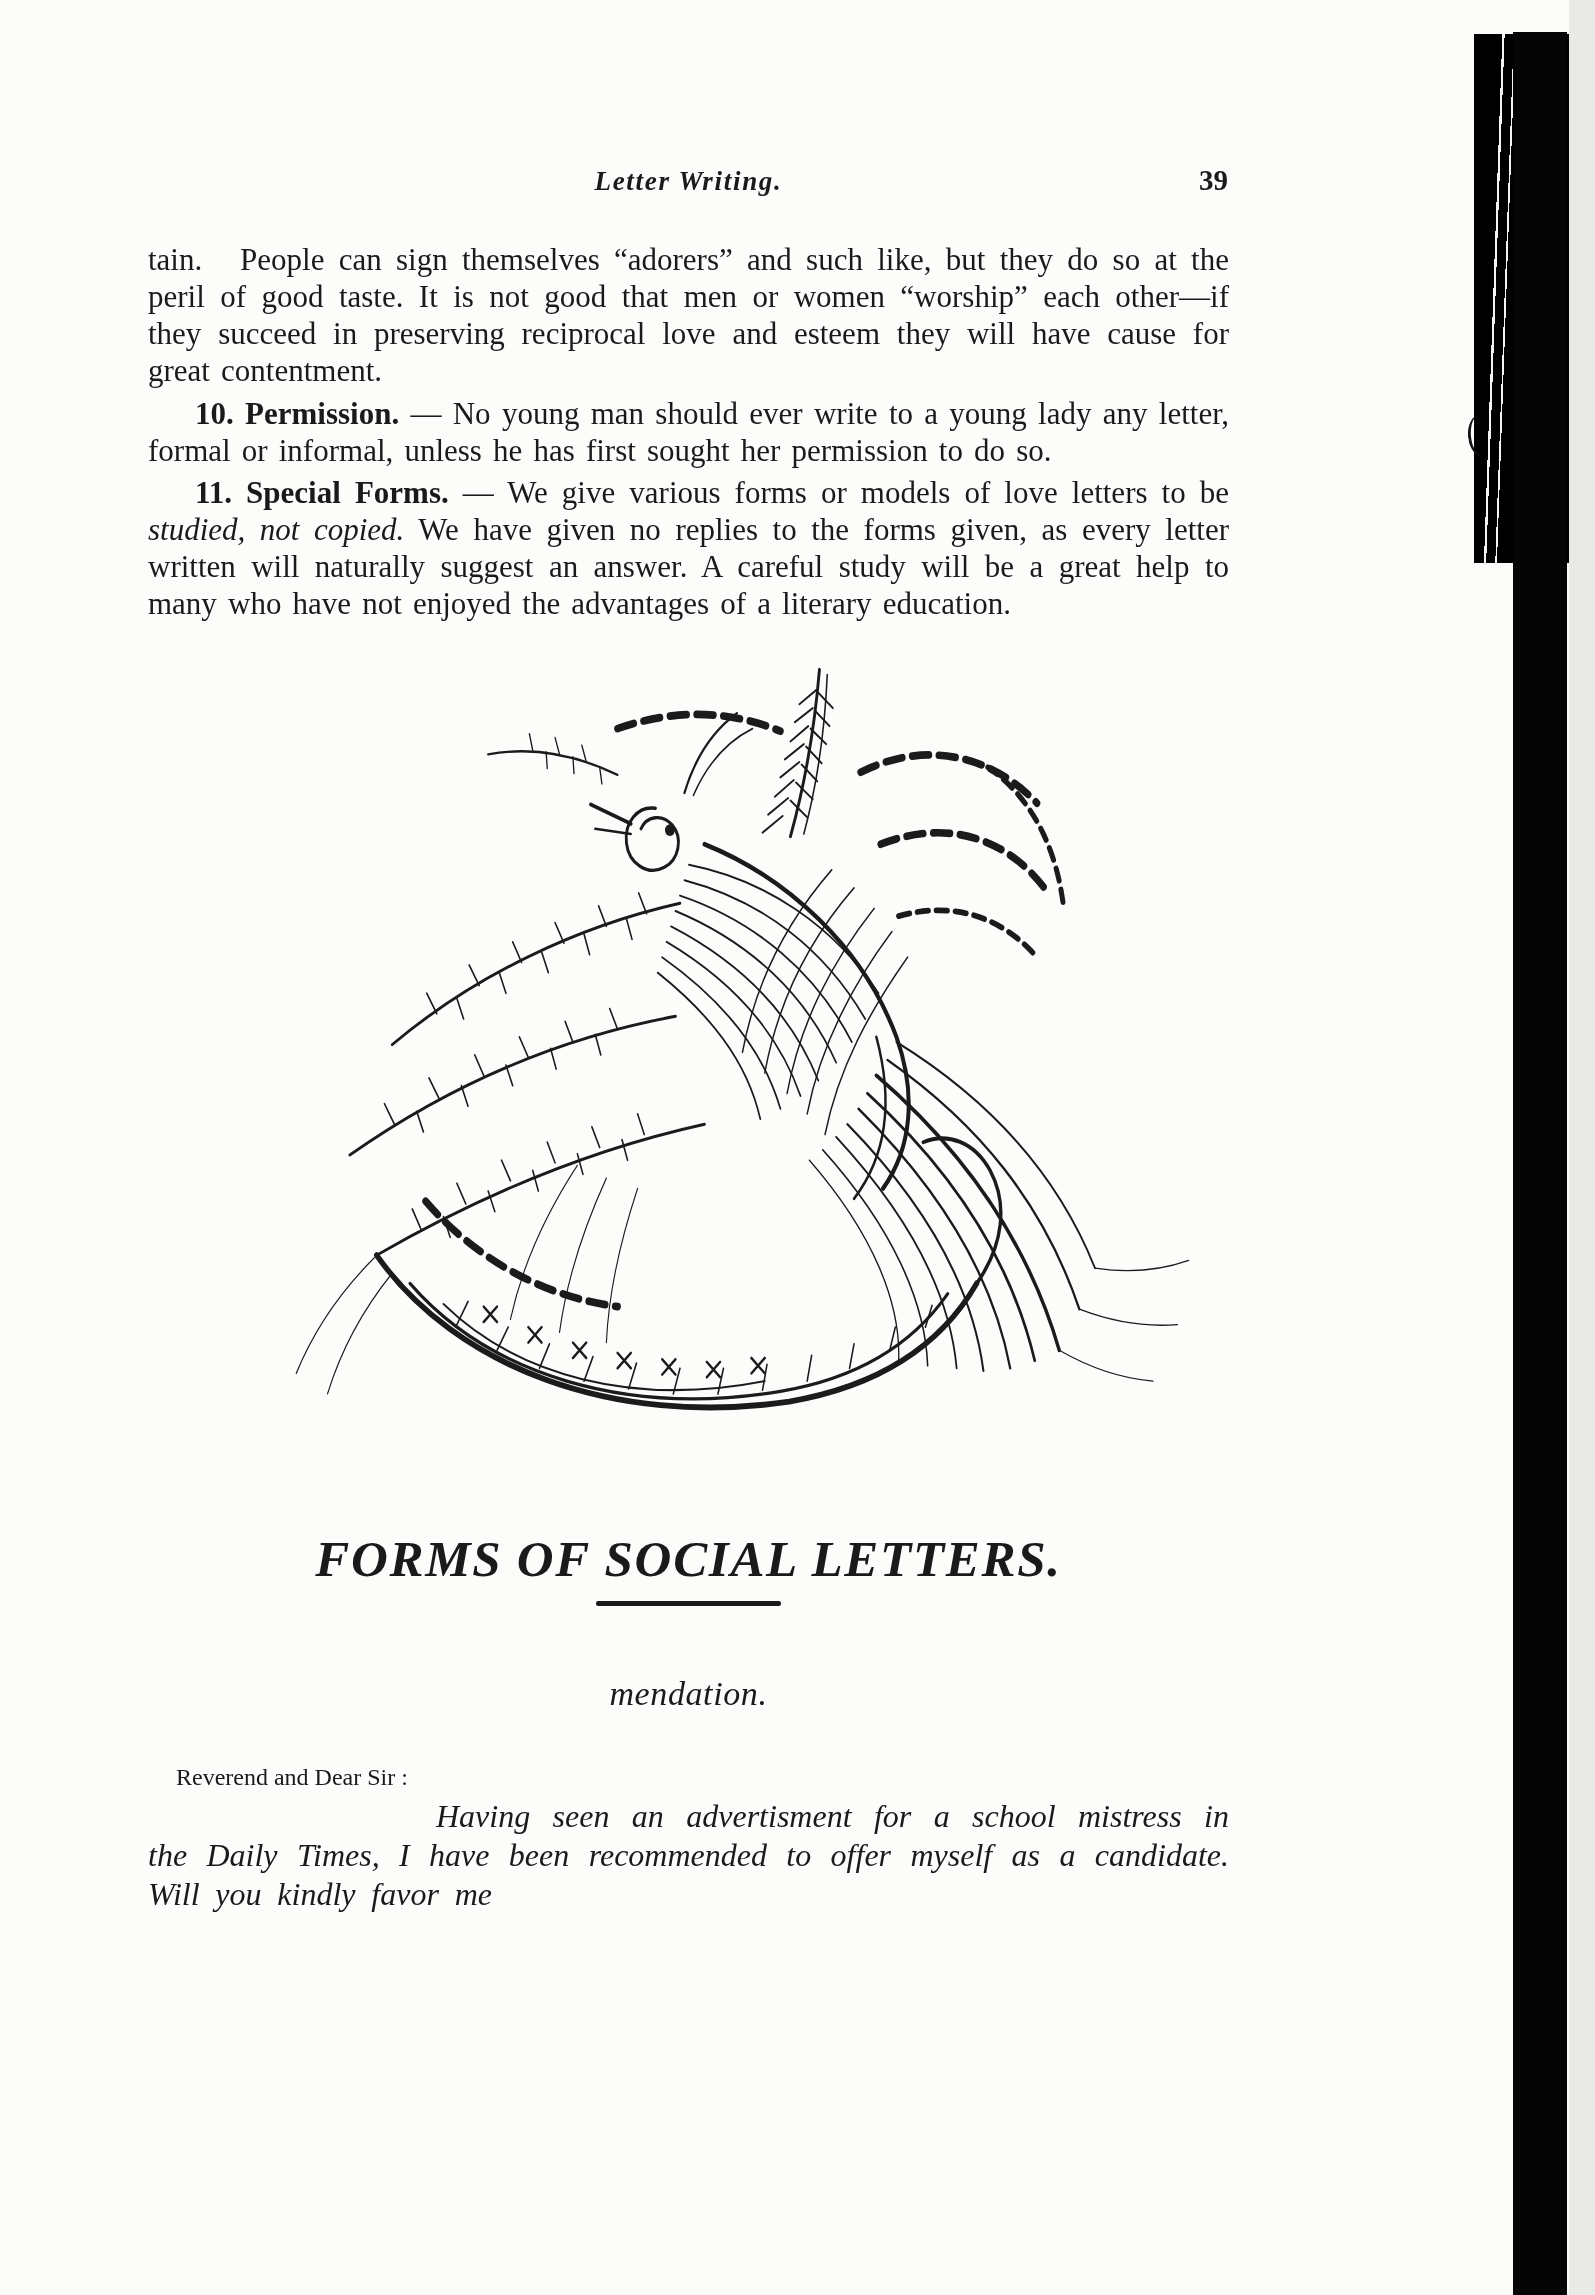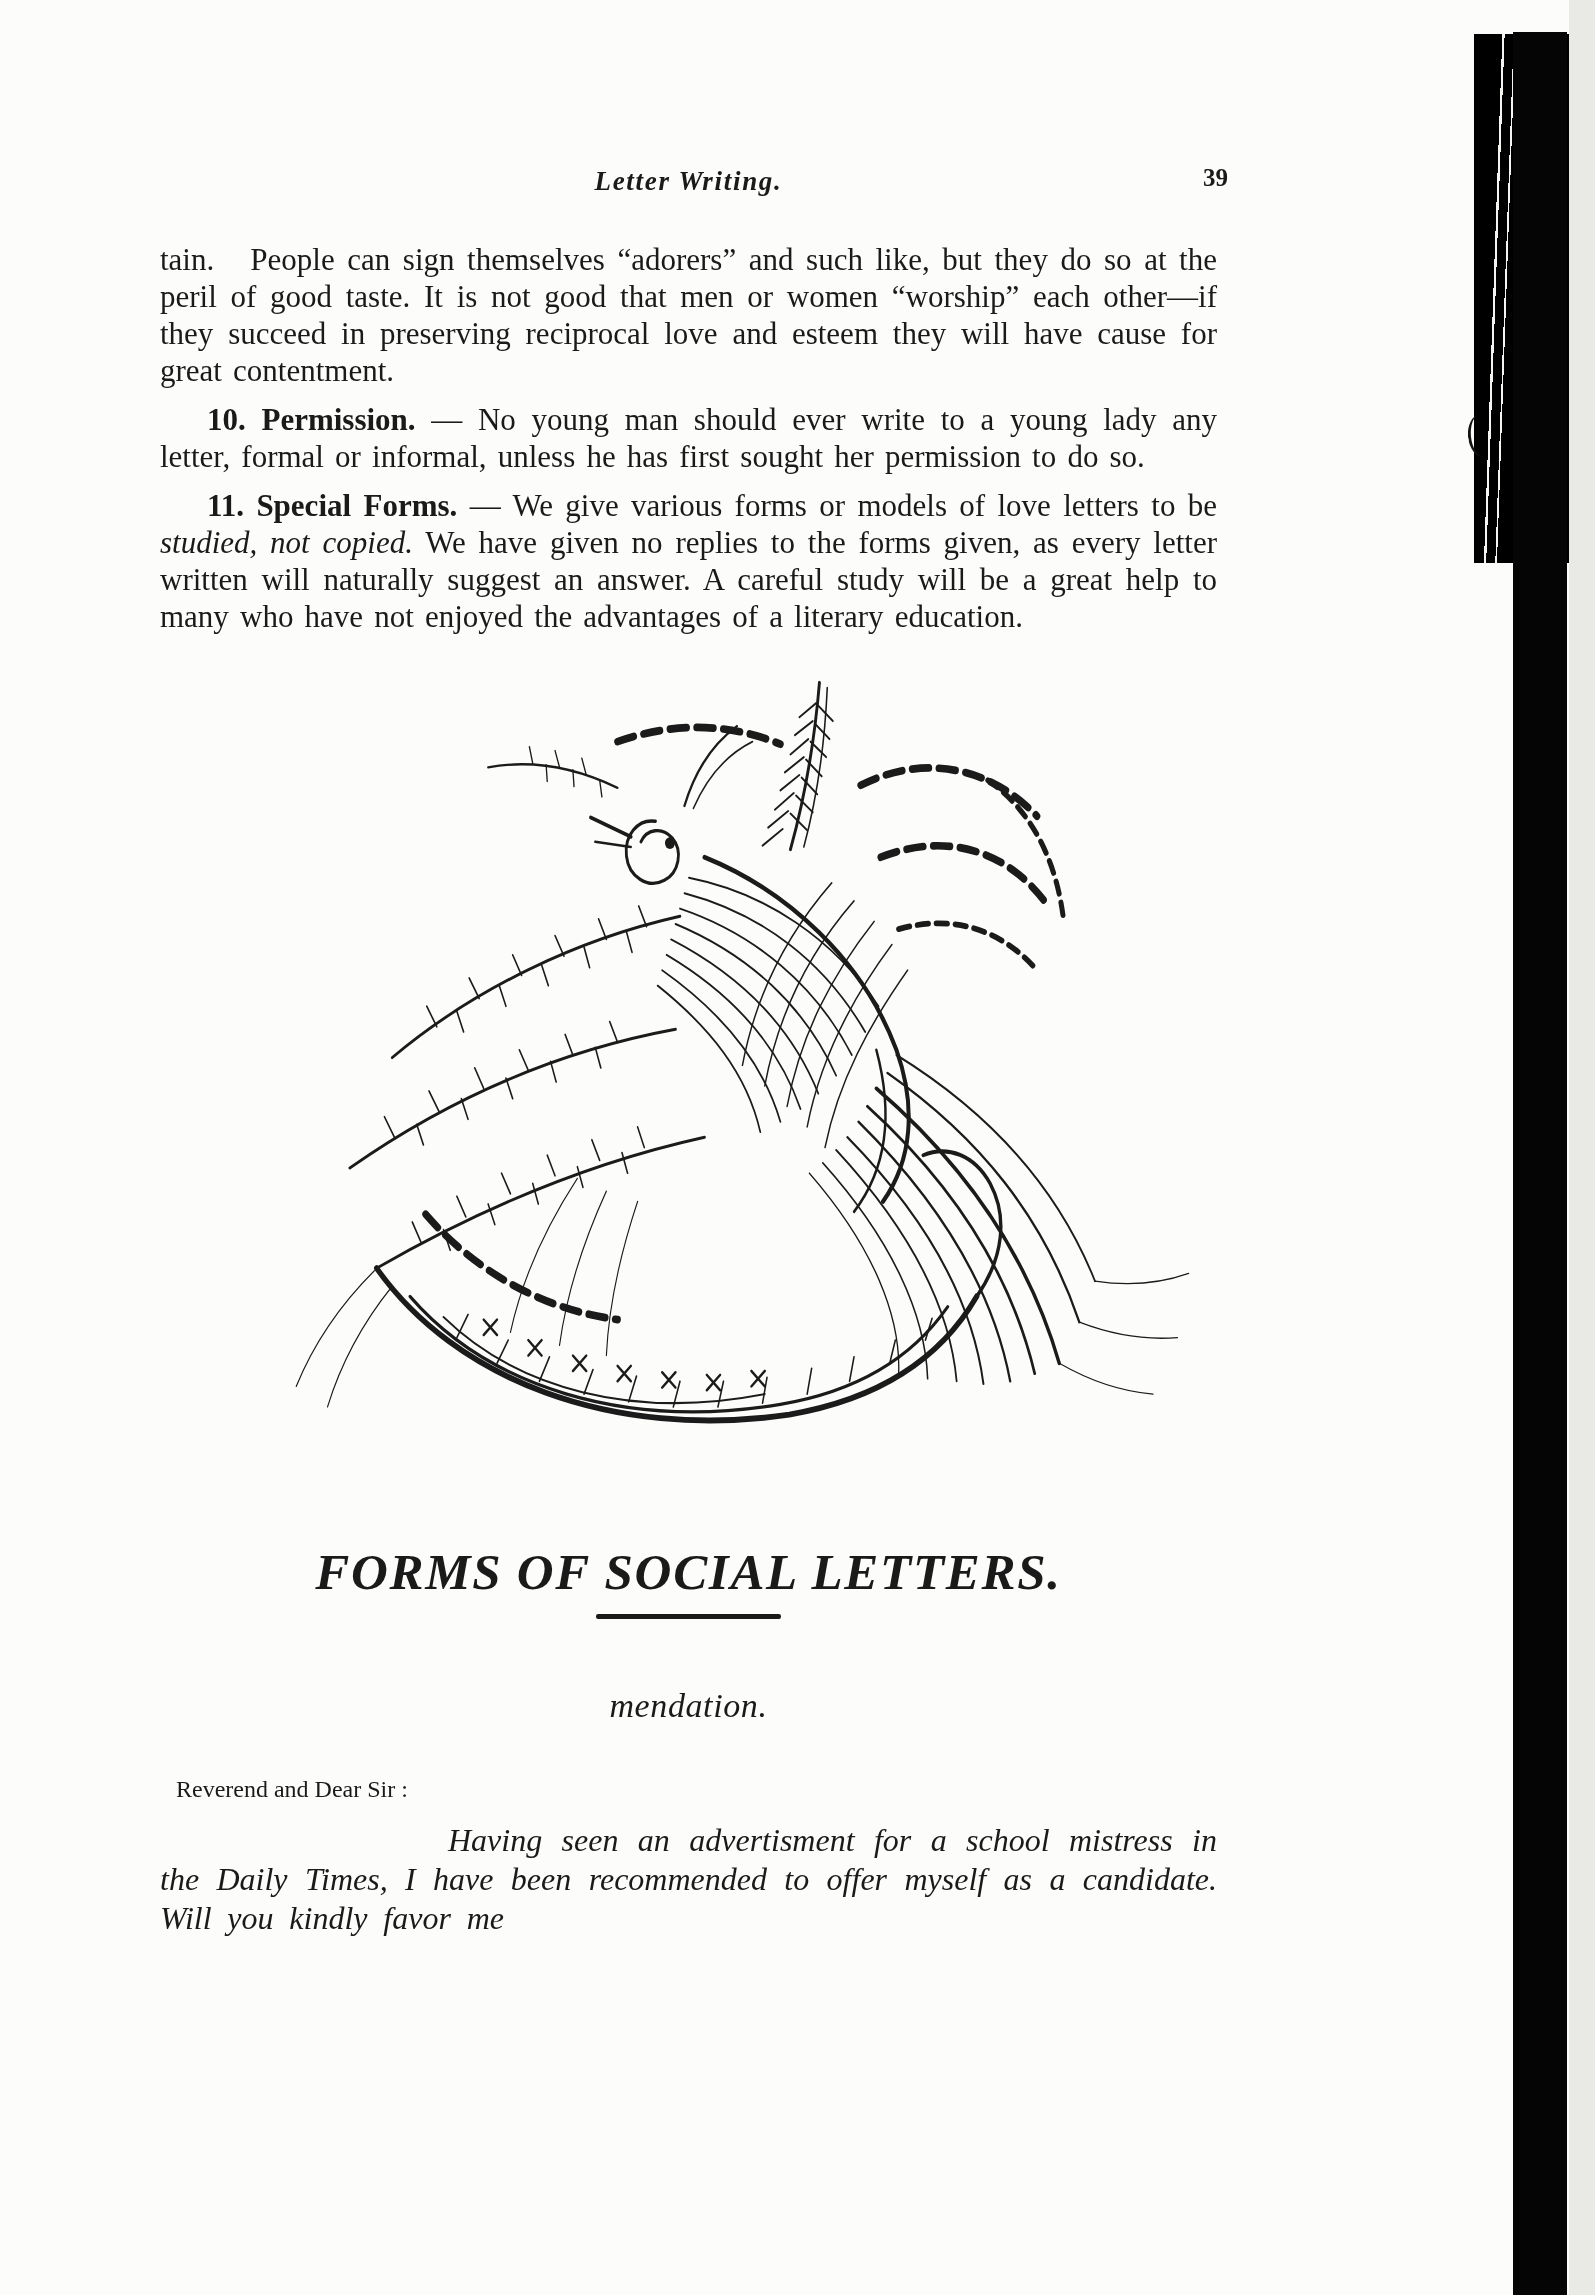--- a/index.html
+++ b/index.html
@@ -33,24 +33,24 @@
     font-style: italic;
     font-weight: bold;
     font-size: 27px;
     letter-spacing: 1.7px;
   }
   .page-number {
     position: absolute;
     right: 1.1px;
     top: -2.2px;
     font-weight: bold;
-    font-size: 25px;
+    font-size: 29px;
   }
   .para {
-    margin: 12px;
+    margin: 0;
     font-size: 31px;
     line-height: 37px;
     text-align: justify;
     word-spacing: 3.4px;
   }
   .frag { margin-right: 23.5px; }
   .para.numbered { text-indent: 47px; margin-top: 5.6px; }
   .run-in { font-weight: bold; }
   .flourish {
     margin: 27px 0 0 59px;

